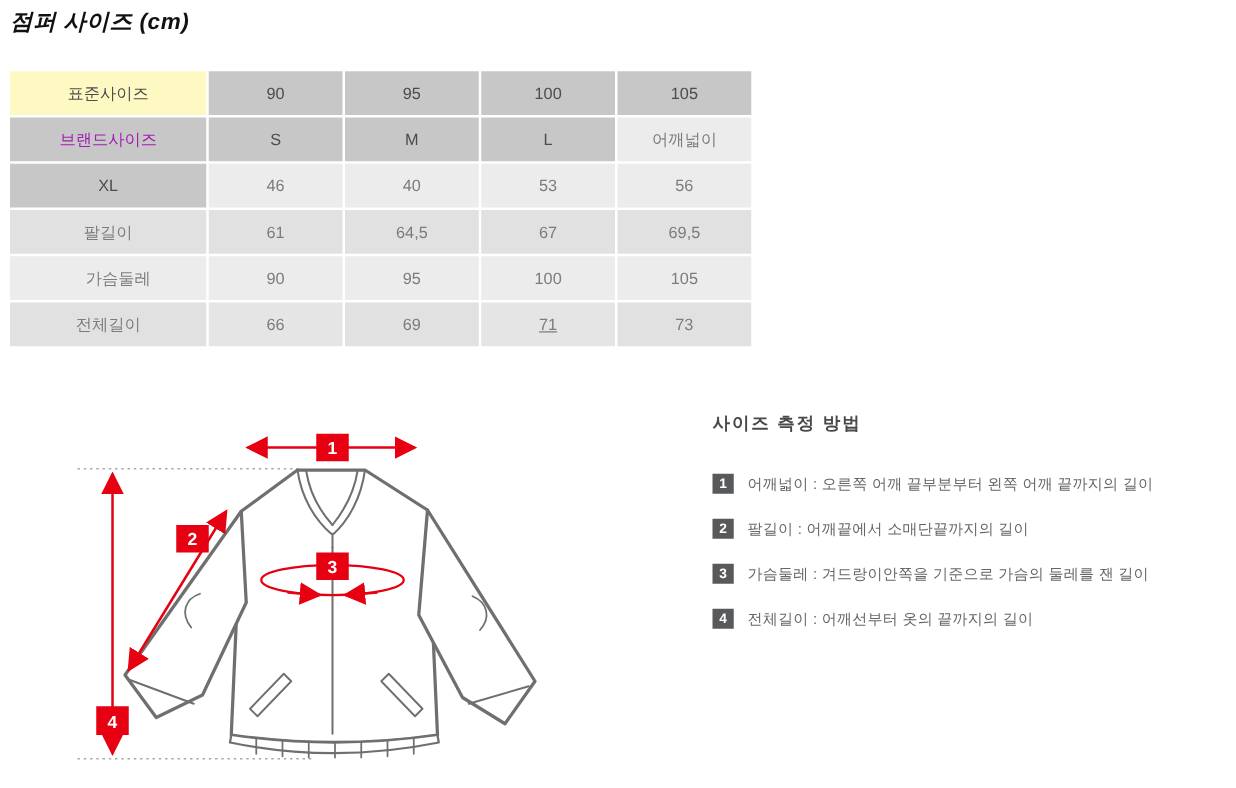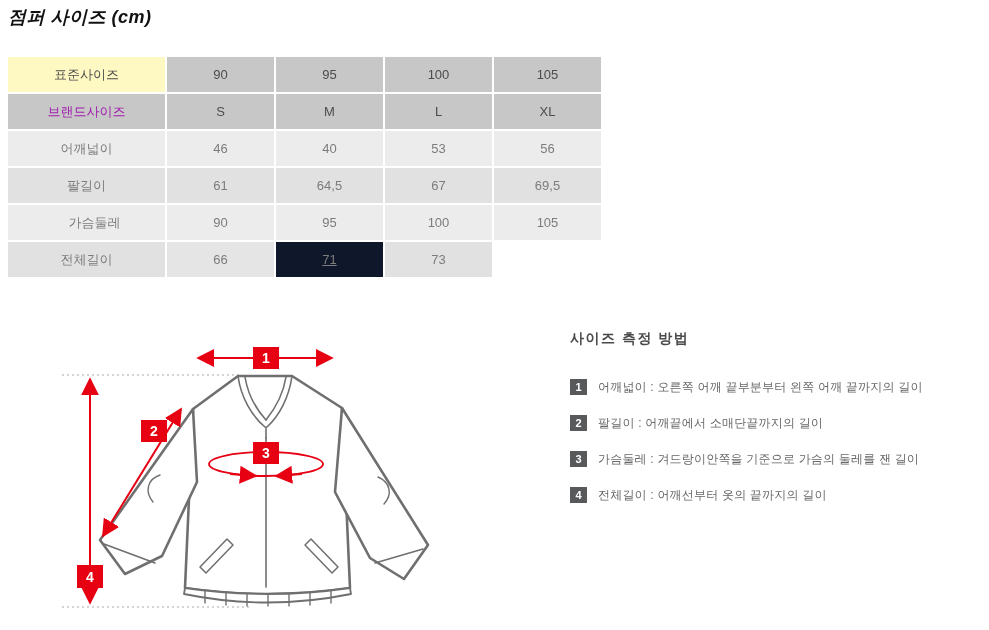--- a/index.html
+++ b/index.html
@@ -47,43 +47,44 @@
   <div class="cell row-header" style="background:#fef9c3;color:#4c4c4c;">표준사이즈</div>
   <div class="cell row-header" style="background:#c7c7c7;color:#4c4c4c;">90</div>
   <div class="cell row-header" style="background:#c7c7c7;color:#4c4c4c;">95</div>
   <div class="cell row-header" style="background:#c7c7c7;color:#4c4c4c;">100</div>
   <div class="cell row-header" style="background:#c7c7c7;color:#4c4c4c;">105</div>
 
   <div class="cell" style="background:#c7c7c7;color:#a21caf;">브랜드사이즈</div>
   <div class="cell" style="background:#c7c7c7;color:#4c4c4c;">S</div>
   <div class="cell" style="background:#c7c7c7;color:#4c4c4c;">M</div>
   <div class="cell" style="background:#c7c7c7;color:#4c4c4c;">L</div>
+  <div class="cell" style="background:#ececec;color:#7c7c7c;">어깨넓이</div>
+
   <div class="cell" style="background:#c7c7c7;color:#4c4c4c;">XL</div>
-
-  <div class="cell" style="background:#ececec;color:#7c7c7c;">어깨넓이</div>
   <div class="cell" style="background:#ececec;color:#7c7c7c;">46</div>
   <div class="cell" style="background:#ececec;color:#7c7c7c;">40</div>
   <div class="cell" style="background:#ececec;color:#7c7c7c;">53</div>
   <div class="cell" style="background:#ececec;color:#7c7c7c;">56</div>
 
   <div class="cell" style="background:#e1e1e1;color:#7c7c7c;">팔길이</div>
   <div class="cell" style="background:#e1e1e1;color:#7c7c7c;">61</div>
   <div class="cell" style="background:#e1e1e1;color:#7c7c7c;">64,5</div>
   <div class="cell" style="background:#e1e1e1;color:#7c7c7c;">67</div>
   <div class="cell" style="background:#e1e1e1;color:#7c7c7c;">69,5</div>
 
   <div class="cell" style="background:#ececec;color:#7c7c7c;padding-left:16px;">가슴둘레</div>
   <div class="cell" style="background:#ececec;color:#7c7c7c;">90</div>
   <div class="cell" style="background:#ececec;color:#7c7c7c;">95</div>
   <div class="cell" style="background:#ececec;color:#7c7c7c;">100</div>
   <div class="cell" style="background:#ececec;color:#7c7c7c;">105</div>
 
   <div class="cell" style="background:#e1e1e1;color:#7c7c7c;">전체길이</div>
   <div class="cell" style="background:#e5e5e5;color:#7c7c7c;">66</div>
-  <div class="cell" style="background:#0f172a;color:#7c7c7c;text-decoration:underline;">71</div>
+  <div class="cell" style="background:#e1e1e1;color:#7c7c7c;">69</div>
+  <div class="cell" style="background:#e5e5e5;color:#7c7c7c;text-decoration:underline;">71</div>
   <div class="cell" style="background:#e1e1e1;color:#7c7c7c;">73</div>
 </div>
 
 <svg class="diagram" width="560" height="300" viewBox="0 0 560 300">
   <defs>
     <marker id="ah" viewBox="0 0 10 10" refX="9" refY="5" markerWidth="9" markerHeight="9" orient="auto-start-reverse">
       <path d="M0,0 L10,5 L0,10 Z" fill="#e60012"></path>
     </marker>
   </defs>
 

